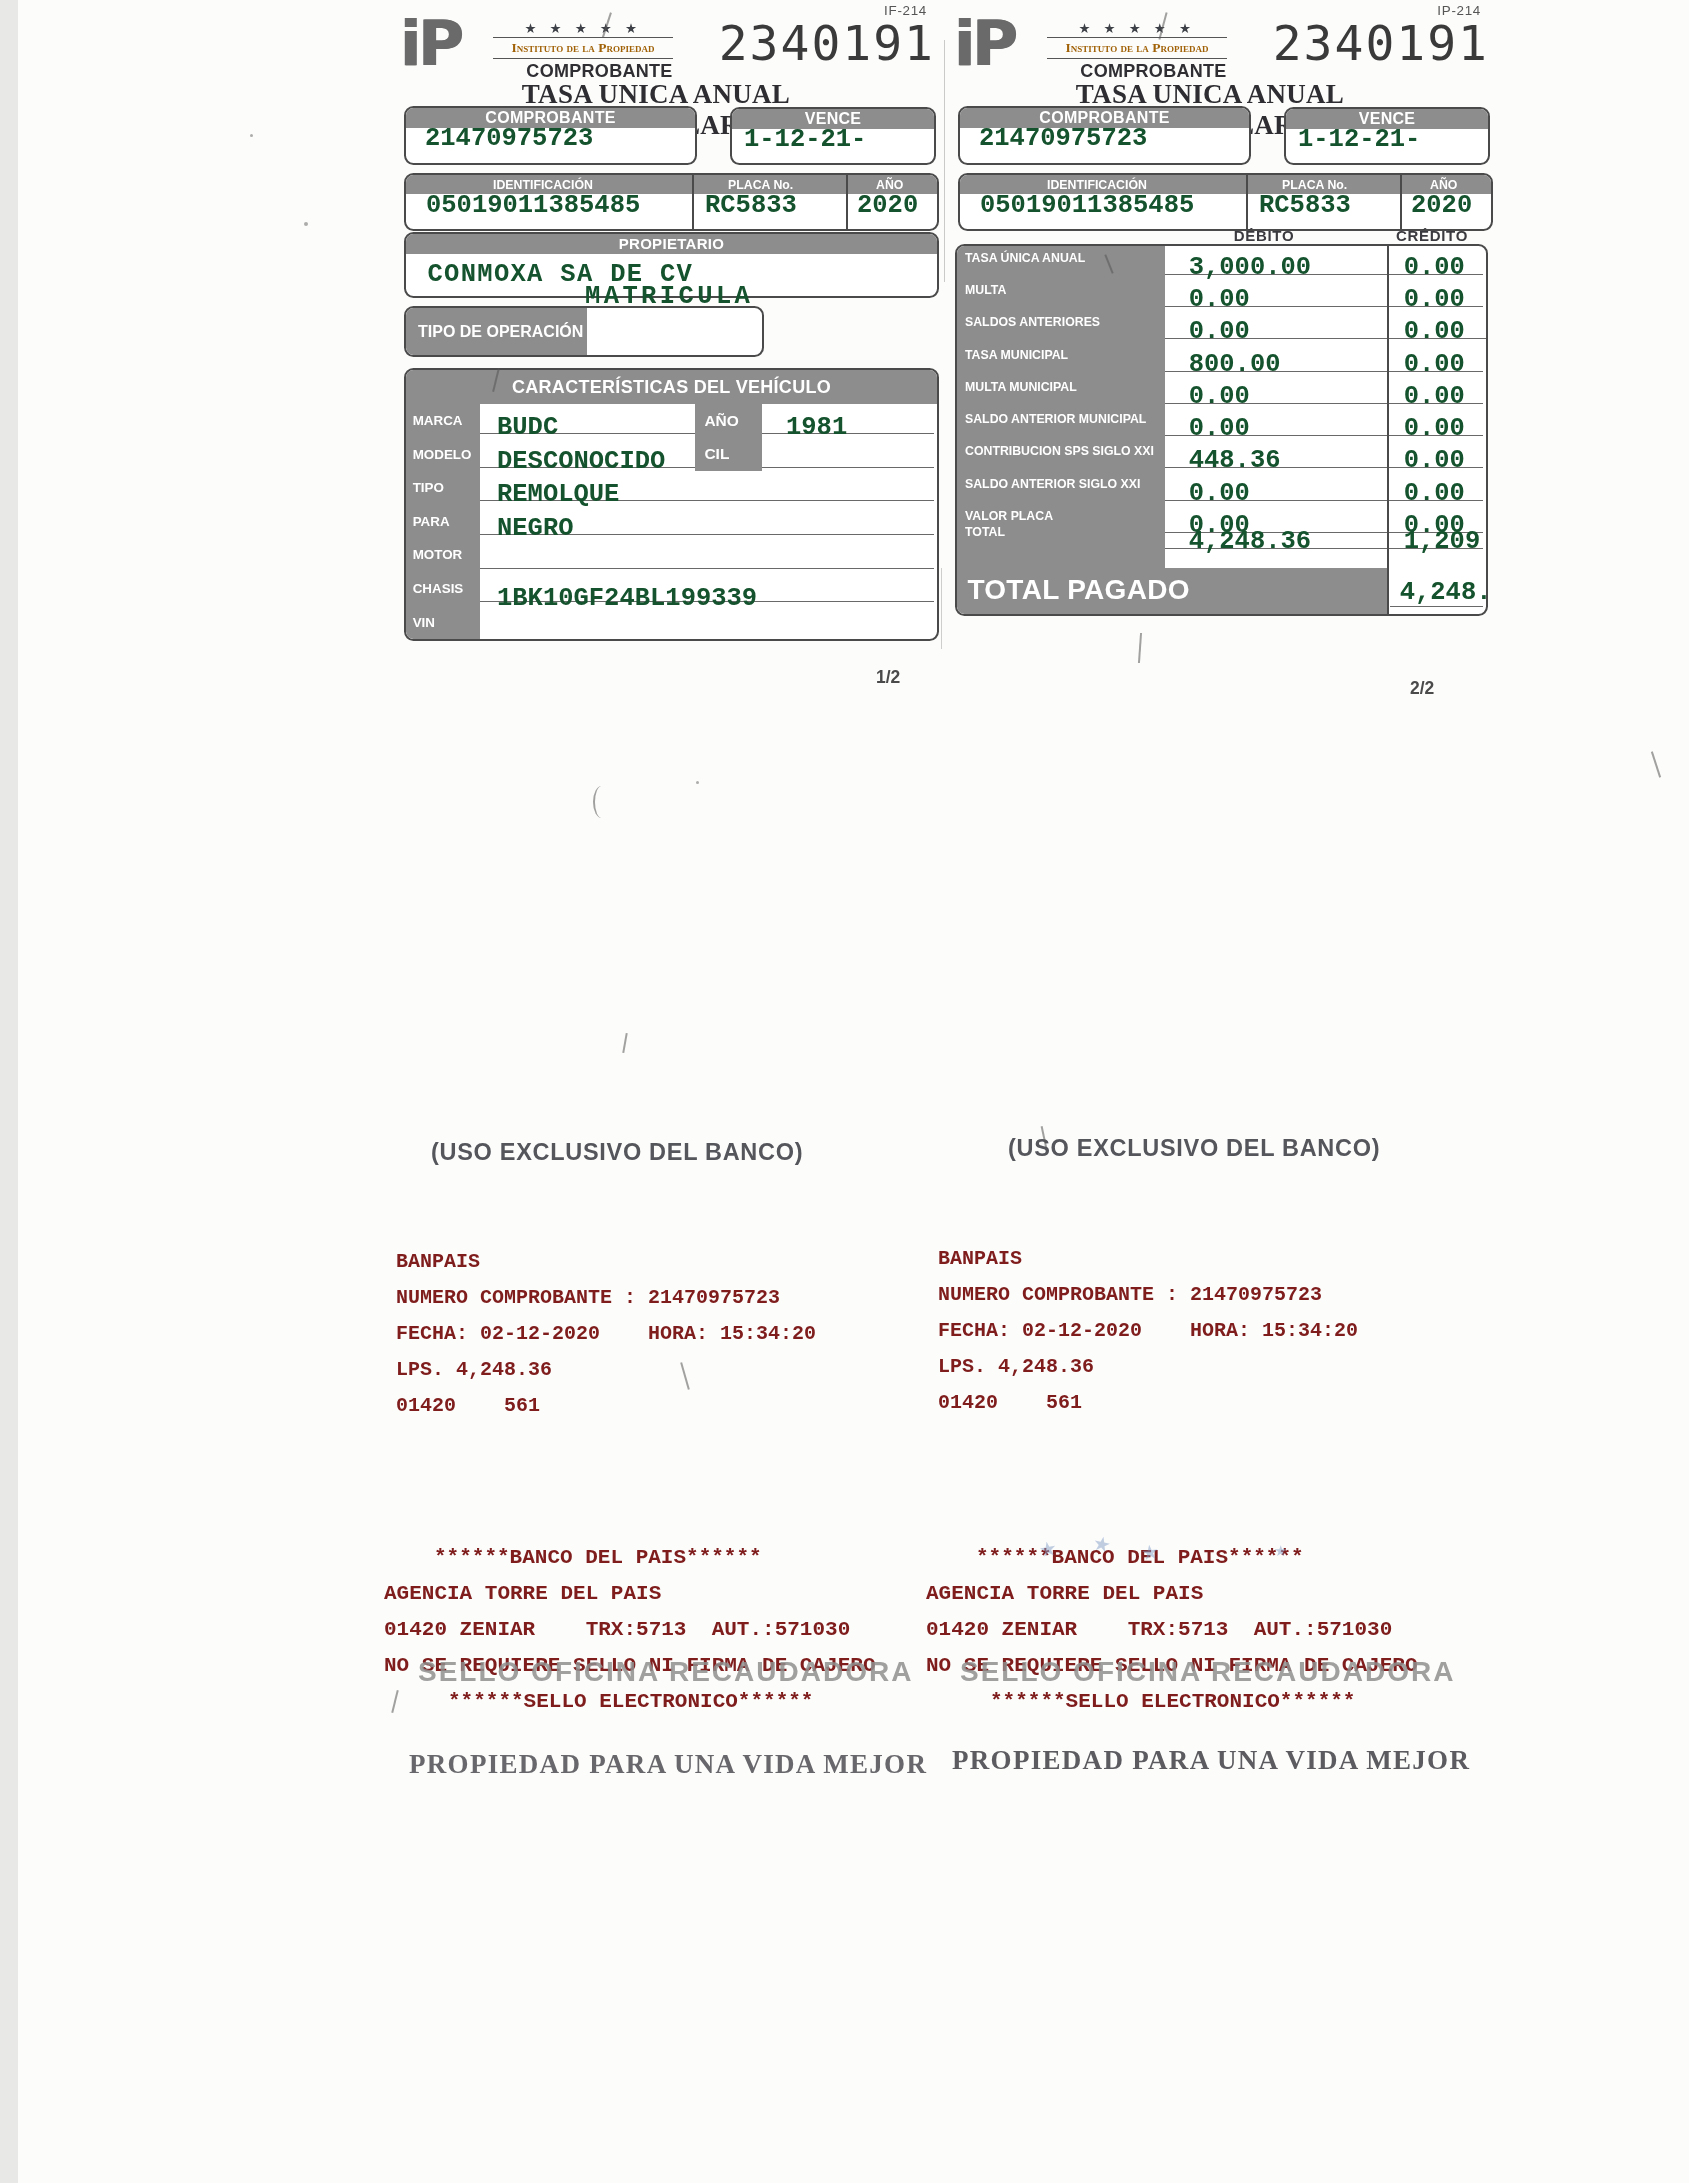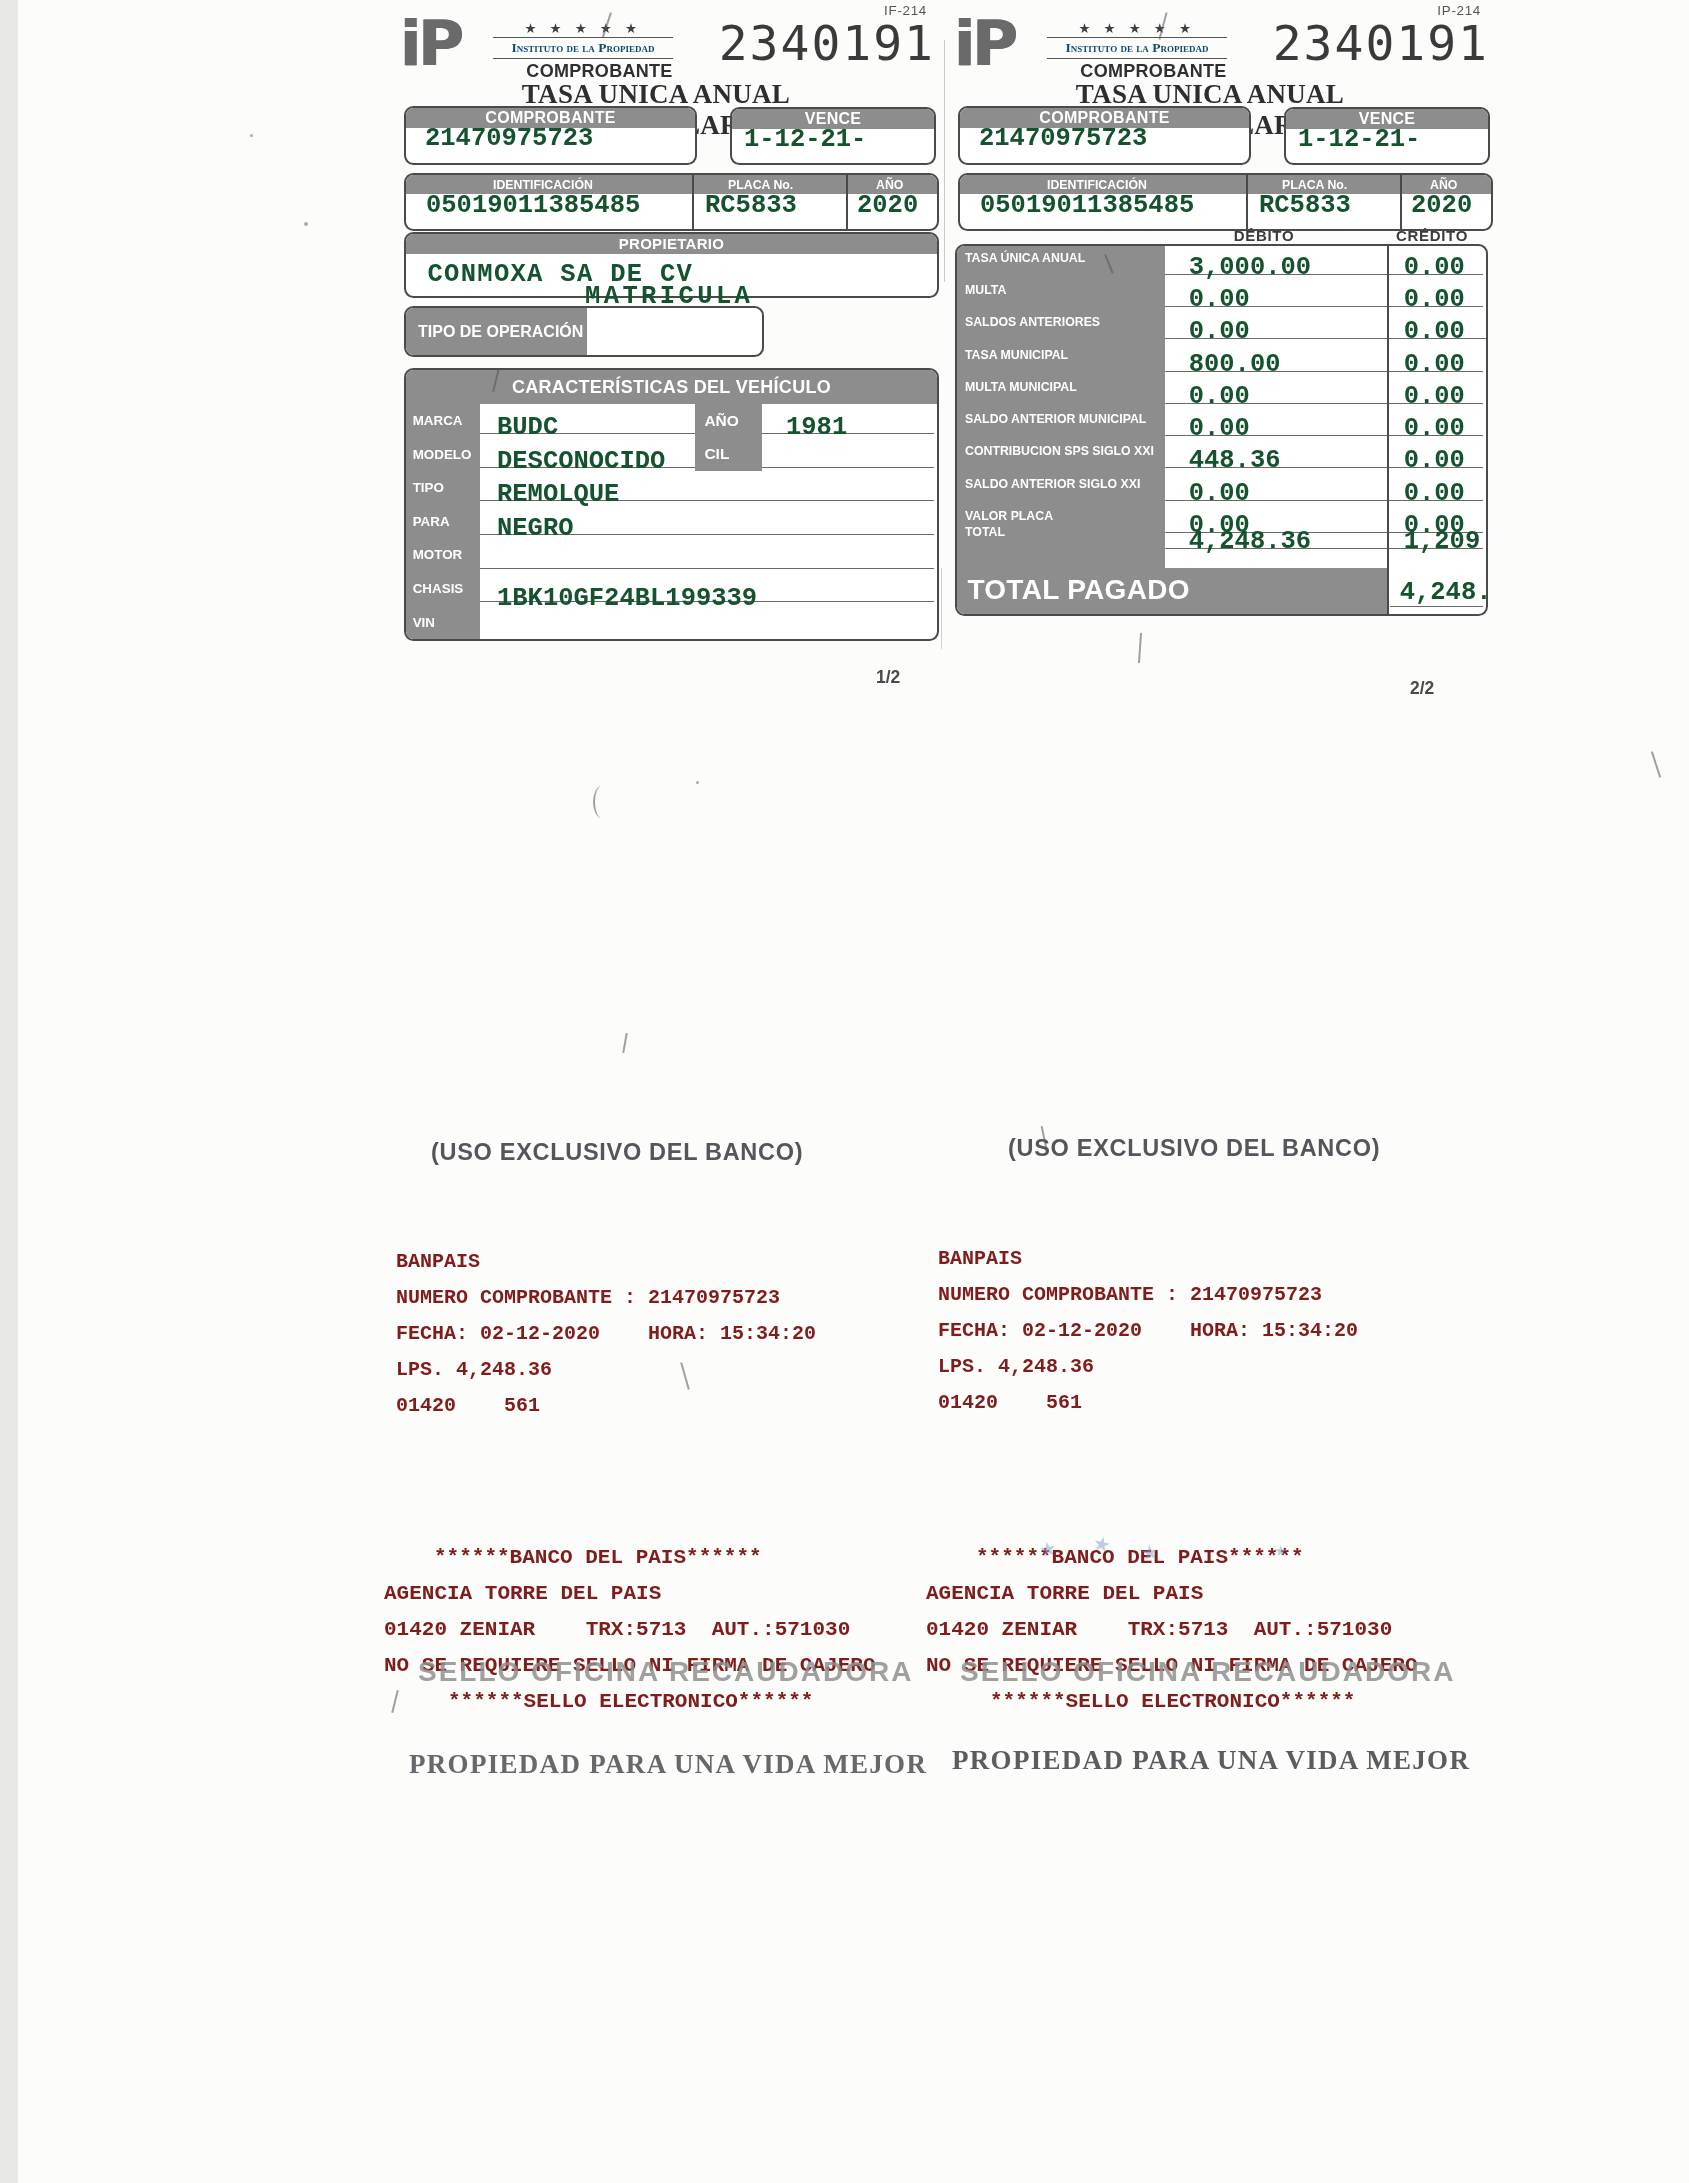--- a/index.html
+++ b/index.html
@@ -21,21 +21,21 @@
   .overlaystamp{font-family:"Liberation Sans",sans-serif;font-weight:700;font-size:28px;
                 letter-spacing:2px;color:#909090;opacity:.85;white-space:nowrap;}
   .slogan{font-family:"Liberation Serif",serif;font-weight:600;font-size:27px;letter-spacing:1.3px;color:#68686c;}
   .mark{position:absolute;width:2px;background:#555;opacity:.55;}
   .dot{position:absolute;border-radius:50%;background:#777;opacity:.6;}
   .faintstar{position:absolute;color:#86a0c8;opacity:.5;font-size:20px;}
   .logo{font-family:"DejaVu Sans",sans-serif;font-weight:800;font-size:63px;color:#6a6a6a;
         letter-spacing:-3.4px;text-shadow:1px 0 #6a6a6a;}
   .stars{font-size:13.4px;letter-spacing:4.7px;color:#3d4046;text-align:center;}
   .inst{font-family:"Liberation Serif",serif;font-variant:small-caps;font-weight:700;font-size:13.4px;
-        color:#0c4a6e;text-align:center;border-top:1.3px solid #555;border-bottom:1.3px solid #555;padding:2px 0;}
+        color:#a16207;text-align:center;border-top:1.3px solid #555;border-bottom:1.3px solid #555;padding:2px 0;}
   .fcode{font-size:13.4px;color:#555;letter-spacing:0.7px;}
   .serial{font-family:"DejaVu Sans Mono",monospace;font-size:48px;letter-spacing:2px;color:#3a3a3a;}
   .doctype{font-weight:800;font-size:18px;letter-spacing:0.3px;color:#2f2f33;text-align:center;}
   .ftitle{font-family:"Liberation Serif",serif;font-weight:700;font-size:27px;letter-spacing:0.3px;
           color:#2e2e32;text-align:center;}
   .val38{font-size:25.5px;}
   .barlab{font-size:16px;line-height:20px;}
   .collab{font-size:12px;line-height:19px;}
   .vlab{font-size:15.5px;}
   .clab{font-size:13.4px;color:#fff;font-weight:700;}

